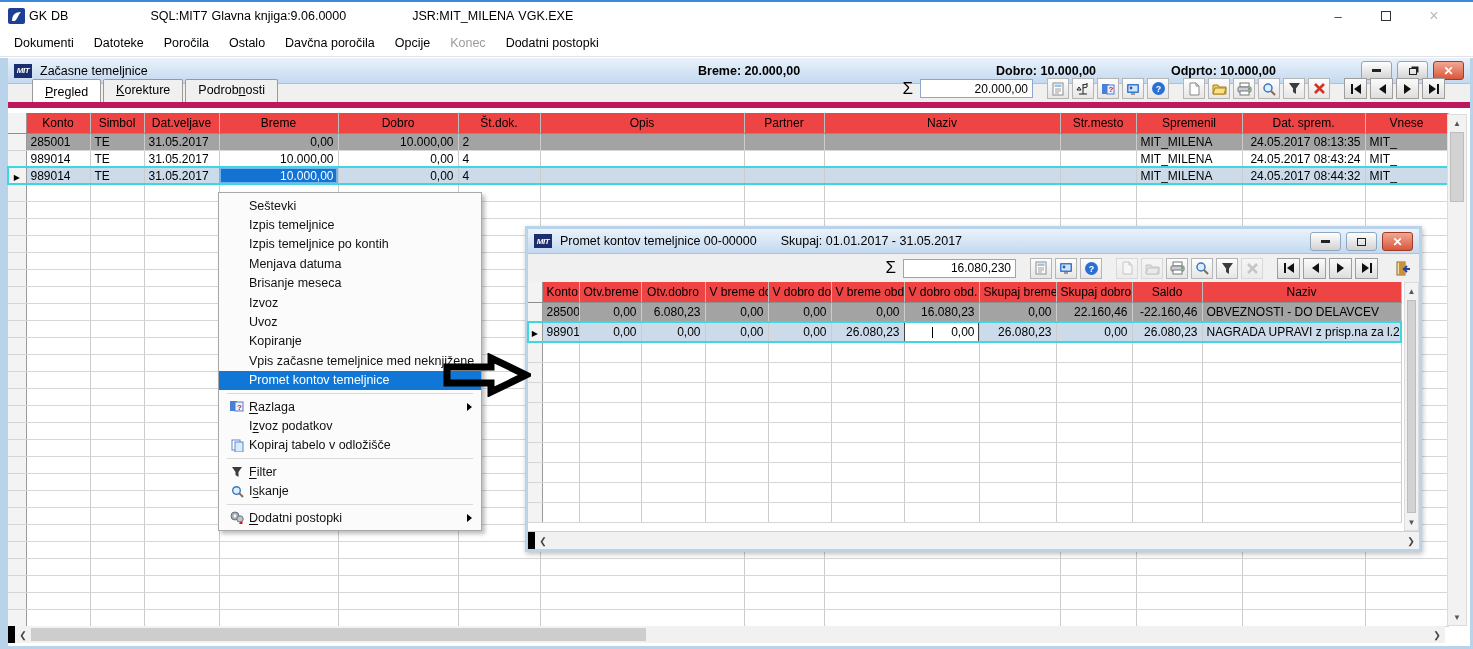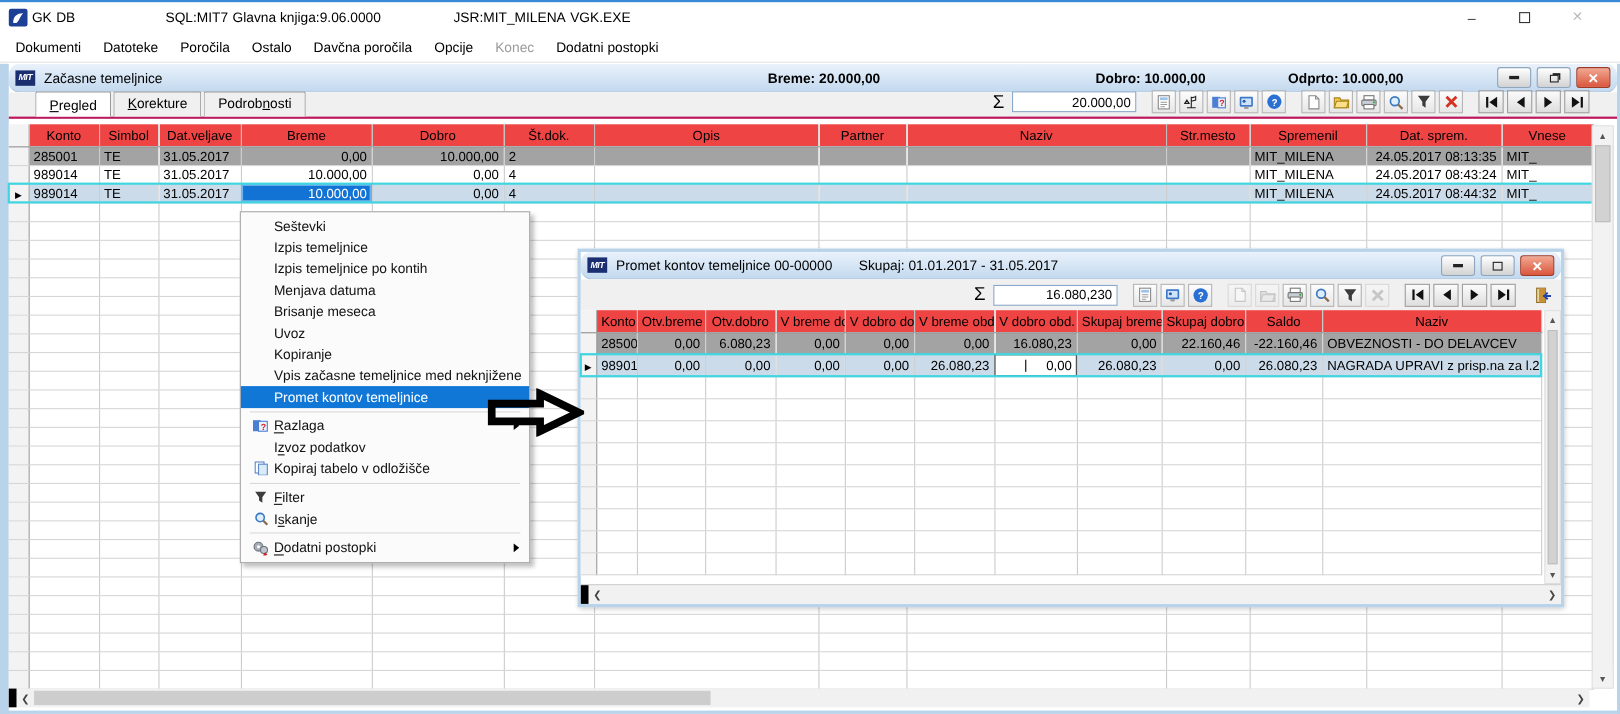--- a/index.html
+++ b/index.html
@@ -12,33 +12,33 @@
   .tb-text { font-size:12.5px; }
   .app-winbtns { margin-left:auto; display:flex; gap:22px; align-items:center; padding-right:18px; color:#333; }
   .awb { width:26px; text-align:center; font-size:13px; }
   .awb.close { color:#b9b9b9; font-size:16px; }
   .menu-bar { height:27px; display:flex; align-items:center; padding-left:4px; border-bottom:1px solid #e3e3e3; }
   .menu-item { padding:4px 10px; font-size:12.5px; }
   .menu-item.disabled { color:#9b9b9b; }
 
   
   .win1 { position:absolute; left:0; top:58px; width:1473px; height:591px; background:#fff; border-left:8px solid #b9d3ea; border-right:3px solid #b9d3ea; border-bottom:3px solid #b9d3ea; }
-  .child-titlebar { height:26px; background:linear-gradient(#eaf2fb,#c3d9ef); display:flex; align-items:center; padding:0 6px; gap:8px; position:relative; border-bottom:1px solid #a8c2dc;border-radius:10px; }
+  .child-titlebar { height:26px; background:linear-gradient(#eaf2fb,#c3d9ef); display:flex; align-items:center; padding:0 6px; gap:8px; position:relative; border-bottom:1px solid #a8c2dc; }
   .mit-icon { width:18px; height:14px; background:#1b2f70; color:#fff; font-size:8px; font-style:italic; font-weight:bold; display:flex; align-items:center; justify-content:center; letter-spacing:-0.5px; flex:0 0 auto; }
   .child-title { font-size:12.5px; }
   .stat { position:absolute; font-size:12.5px; font-weight:bold; }
   .win-btns { position:absolute; right:6px; top:3px; display:flex; gap:5px; }
   .wbtn { width:31px; height:19px; border:1px solid #8fa6bd; border-radius:3px; background:linear-gradient(#ffffff,#d2d2d2); display:flex; align-items:center; justify-content:center; }
   .wbtn.close { background:linear-gradient(#f2a893,#d9563c); border-color:#9e3a26; color:#fff; font-weight:bold; font-size:12px; }
   .g-min { width:9px; height:3px; background:#222; }
   .g-max { width:9px; height:8px; border:1.5px solid #222; }
   .g-restore { width:8px; height:7px; border:1.5px solid #222; box-shadow:2px -2px 0 -0.5px #222; margin-top:2px; }
 
   
-  .tabrow { height:24px; background:#f0f0f0; display:flex; align-items:flex-end; position:relative; border-bottom:2px solid #be185d; }
+  .tabrow { height:24px; background:#f0f0f0; display:flex; align-items:flex-end; position:relative; border-bottom:6px solid #be185d; }
   .tabs { display:flex; margin-left:24px; }
   .tab { border:1px solid #9a9a9a; border-bottom:none; background:#f0f0f0; padding:3px 12px 3px; margin-right:2px; border-radius:2px 2px 0 0; font-size:12.5px; }
   .tab.active { background:#fff; padding-top:5px; position:relative; z-index:2; }
   .toolbar { position:absolute; right:25px; bottom:3px; display:flex; align-items:center; gap:3px; }
   .sum-sym { font-size:17px; margin-right:4px; }
   .sum-input { width:113px; height:19px; border:1px solid #8aa8c8; text-align:right; padding:0 4px; font-size:12px; font-family:"Liberation Sans",sans-serif; background:#fff; }
   .tbtn { width:22px; height:21px; border:1px solid #b5b5b5; background:linear-gradient(#fdfdfd,#e6e6e6); display:flex; align-items:center; justify-content:center; padding:0; }
   .tbtn.disabled { opacity:.4; filter:grayscale(1); }
   .tsp { width:8px; }
   .navbtn { width:23px; height:21px; border:1px solid #9e9e9e; background:linear-gradient(#fbfbfb,#dedede); display:flex; align-items:center; justify-content:center; }
@@ -786,20 +786,24 @@
   <div class="ctx-item">
       <span class="ctx-ic"></span>
       <span>Menjava datuma</span>
     </div>
   <div class="ctx-item">
       <span class="ctx-ic"></span>
       <span>Brisanje meseca</span>
     </div>
   <div class="ctx-item">
       <span class="ctx-ic"></span>
+      <span>Izvoz</span>
+    </div>
+  <div class="ctx-item">
+      <span class="ctx-ic"></span>
       <span>Uvoz</span>
     </div>
   <div class="ctx-item">
       <span class="ctx-ic"></span>
       <span>Kopiranje</span>
     </div>
   <div class="ctx-item">
       <span class="ctx-ic"></span>
       <span>Vpis začasne temeljnice med neknjižene</span>
     </div>

